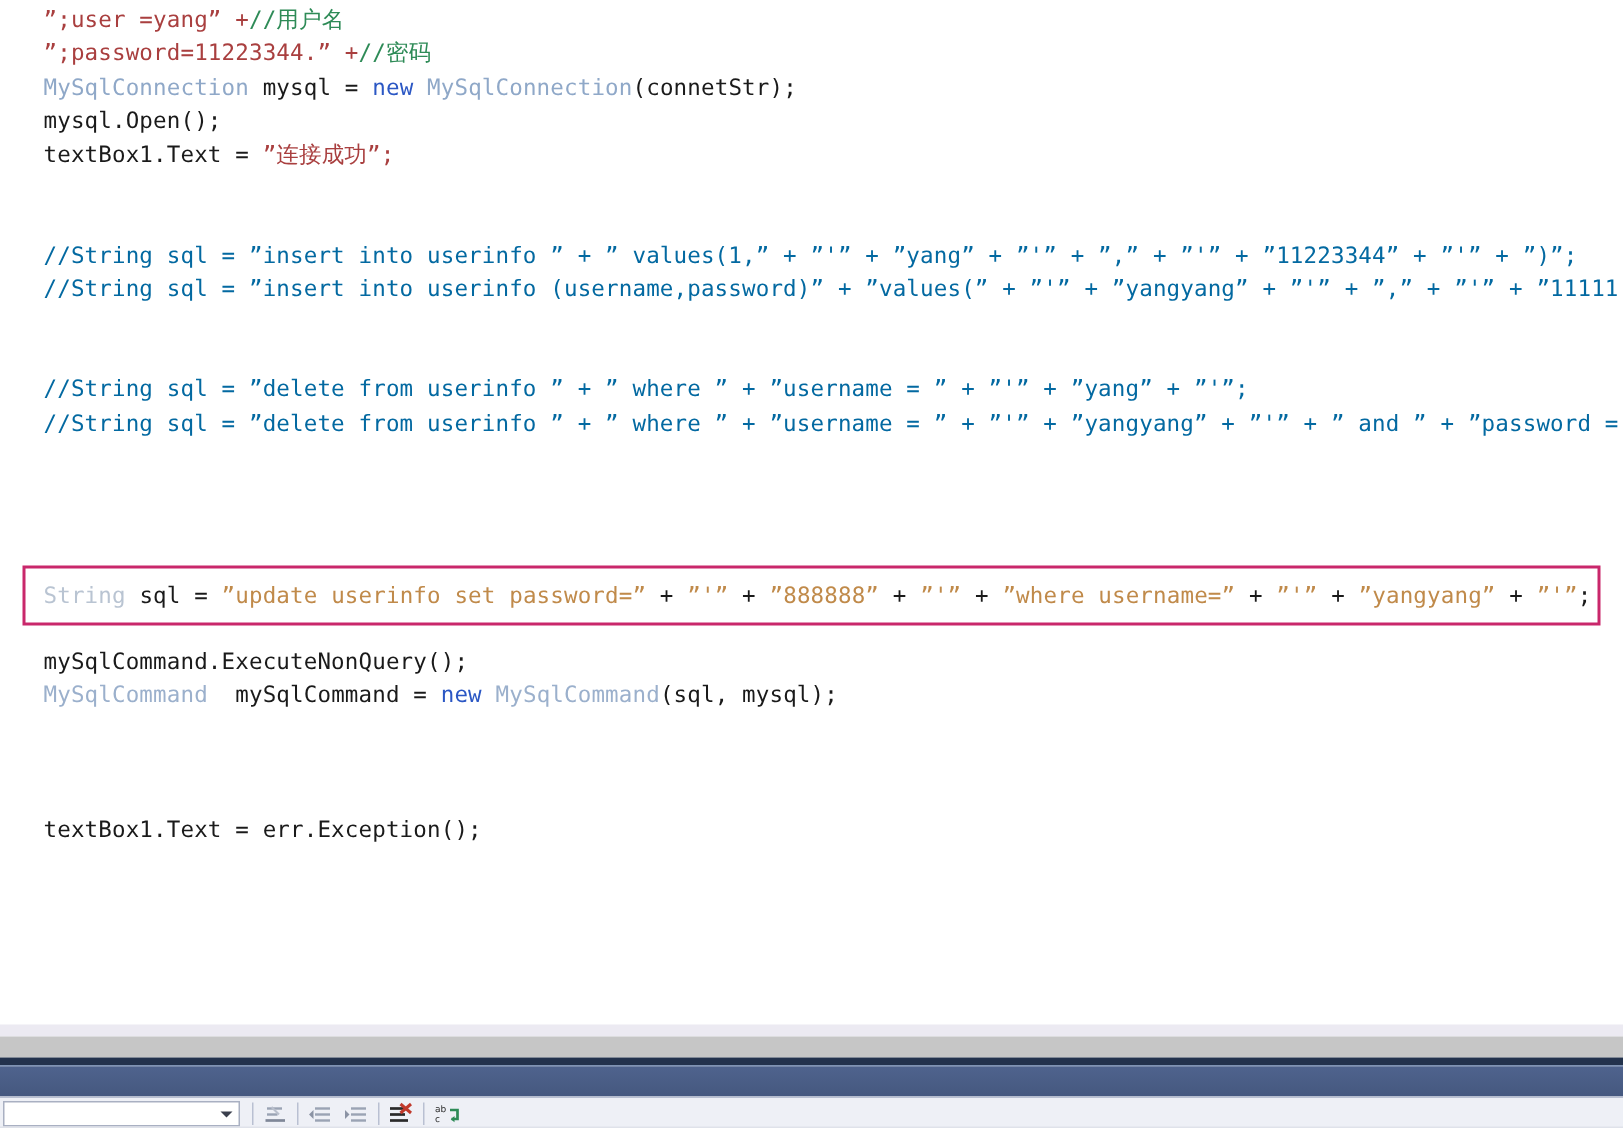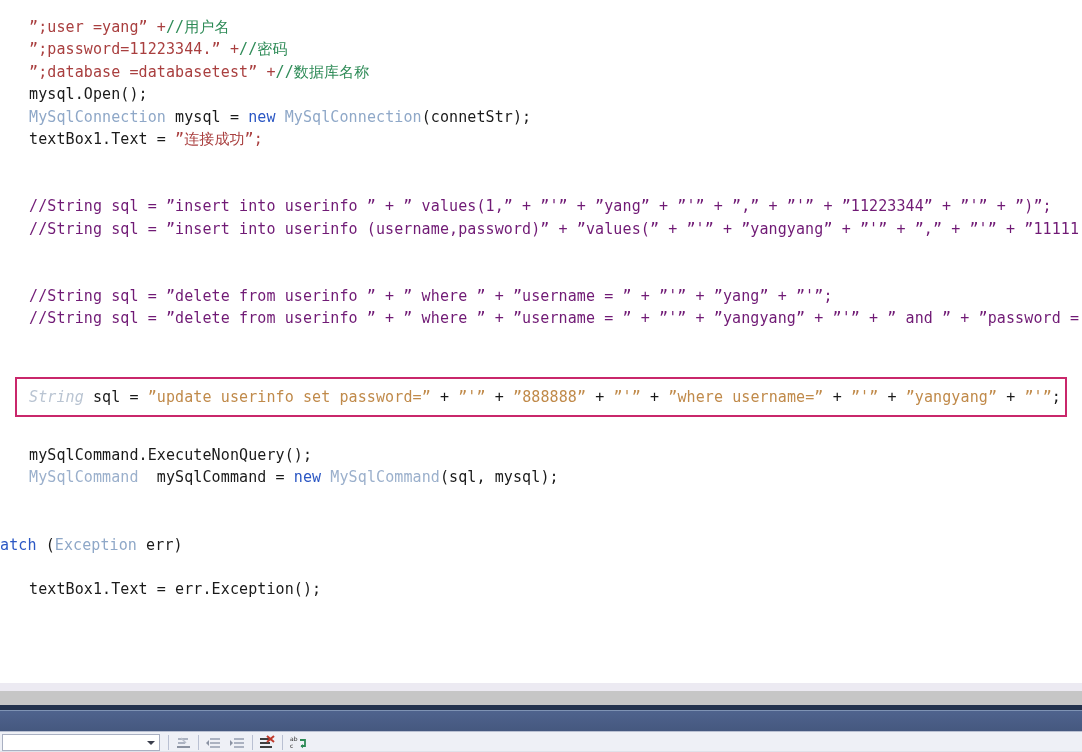--- a/index.html
+++ b/index.html
@@ -30,21 +30,21 @@
     height: 672px;
     background: #ffffff;
     overflow: hidden;
   }
 
   .code-area {
     position: absolute;
     left: 0;
     top: 0;
     width: 1082px;
-    padding-top: 16px;
+    padding-top: 2px;
   }
 
   .line {
     height: 22.4px;
     line-height: 22.4px;
     white-space: pre;
     font-family: "DejaVu Sans Mono", "Liberation Mono", monospace;
     font-size: 15px;
     letter-spacing: 0.1px;
     color: #1a1a1a;
@@ -54,23 +54,23 @@
   .line.noindent { padding-left: 0; }
   .line.blank { color: transparent; }
 
   
   .tok-str     { color: #a93f3f; }
   .tok-strq    { color: #c08a4a; }
   .tok-kw      { color: #2b57c4; }
   .tok-type    { color: #8fa8c8; }
   .tok-type2   { color: #9bb0cc; }
   .tok-cmt     { color: #2e8b57; }
-  .tok-cmt2    { color: #701a75; }
+  .tok-cmt2    { color: #0369a1; }
   .tok-plain   { color: #1a1a1a; }
-  .tok-dim     { color: #b9c4d2; font-style: italic; }
+  .tok-dim     { color: #b9c4d2; }
 
   
   .hl-box {
     position: absolute;
     left: 15px;
     top: 377px;
     width: 1052px;
     height: 40px;
     border: 2px solid #c9276b;
     box-sizing: border-box;
@@ -155,39 +155,37 @@
 </style>
 </head>
 <body>
 
 <div id="app">
 
   <div class="editor">
     <div class="code-area" id="code-before">
         <div class="line"><span class="tok-str">”;user =yang” +</span><span class="tok-cmt">//用户名</span></div>
         <div class="line"><span class="tok-str">”;password=11223344.” +</span><span class="tok-cmt">//密码</span></div>
-        <div class="line"><span class="tok-str">”;database =databasetest” +</span><span class="tok-cmt">//数据库名称</span></div>
+        <div class="line"><span class="tok-type">MySqlConnection</span><span class="tok-plain"> mysql = </span><span class="tok-kw">new</span><span class="tok-plain"> </span><span class="tok-type">MySqlConnection</span><span class="tok-plain">(connetStr);</span></div>
         <div class="line"><span class="tok-plain">mysql.Open();</span></div>
-        <div class="line"><span class="tok-type">MySqlConnection</span><span class="tok-plain"> mysql = </span><span class="tok-kw">new</span><span class="tok-plain"> </span><span class="tok-type">MySqlConnection</span><span class="tok-plain">(connetStr);</span></div>
         <div class="line"><span class="tok-plain">textBox1.Text = </span><span class="tok-str">”连接成功”;</span></div>
         <div class="line blank"><span class="tok-plain"> </span></div>
         <div class="line blank"><span class="tok-plain"> </span></div>
         <div class="line"><span class="tok-cmt2">//String sql = ”insert into userinfo ” + ” values(1,” + ”'” + ”yang” + ”'” + ”,” + ”'” + ”11223344” + ”'” + ”)”;</span></div>
         <div class="line"><span class="tok-cmt2">//String sql = ”insert into userinfo (username,password)” + ”values(” + ”'” + ”yangyang” + ”'” + ”,” + ”'” + ”11111</span></div>
         <div class="line blank"><span class="tok-plain"> </span></div>
         <div class="line blank"><span class="tok-plain"> </span></div>
         <div class="line"><span class="tok-cmt2">//String sql = ”delete from userinfo ” + ” where ” + ”username = ” + ”'” + ”yang” + ”'”;</span></div>
         <div class="line"><span class="tok-cmt2">//String sql = ”delete from userinfo ” + ” where ” + ”username = ” + ”'” + ”yangyang” + ”'” + ” and ” + ”password =</span></div>
       </div>
     <div class="code-area" id="code-after" style="top:428px;">
         <div class="line"><span class="tok-plain">mySqlCommand.ExecuteNonQuery();</span></div>
         <div class="line"><span class="tok-type2">MySqlCommand</span><span class="tok-plain">  mySqlCommand = </span><span class="tok-kw">new</span><span class="tok-plain"> </span><span class="tok-type2">MySqlCommand</span><span class="tok-plain">(sql, mysql);</span></div>
         <div class="line blank"><span class="tok-plain"> </span></div>
         <div class="line blank"><span class="tok-plain"> </span></div>
-        <div class="line noindent"><span class="tok-kw">atch</span><span class="tok-plain"> (</span><span class="tok-type">Exception</span><span class="tok-plain"> err)</span></div>
         <div class="line noindent blank"><span class="tok-plain"> </span></div>
         <div class="line"><span class="tok-plain">textBox1.Text = err.Exception();</span></div>
       </div>
 
     <div class="hl-line" id="hl-line"><span class="tok-dim">String</span><span class="tok-plain"> sql = </span><span class="tok-strq">”update userinfo set password=”</span><span class="tok-plain"> + </span><span class="tok-strq">”'”</span><span class="tok-plain"> + </span><span class="tok-strq">”888888”</span><span class="tok-plain"> + </span><span class="tok-strq">”'”</span><span class="tok-plain"> + </span><span class="tok-strq">”where username=”</span><span class="tok-plain"> + </span><span class="tok-strq">”'”</span><span class="tok-plain"> + </span><span class="tok-strq">”yangyang”</span><span class="tok-plain"> + </span><span class="tok-strq">”'”</span><span class="tok-plain">;</span></div>
     <div class="hl-box" style="border-color: rgb(201, 39, 107);"></div>
   </div>
 
   <div class="chrome">
     <div class="band-white"></div>

